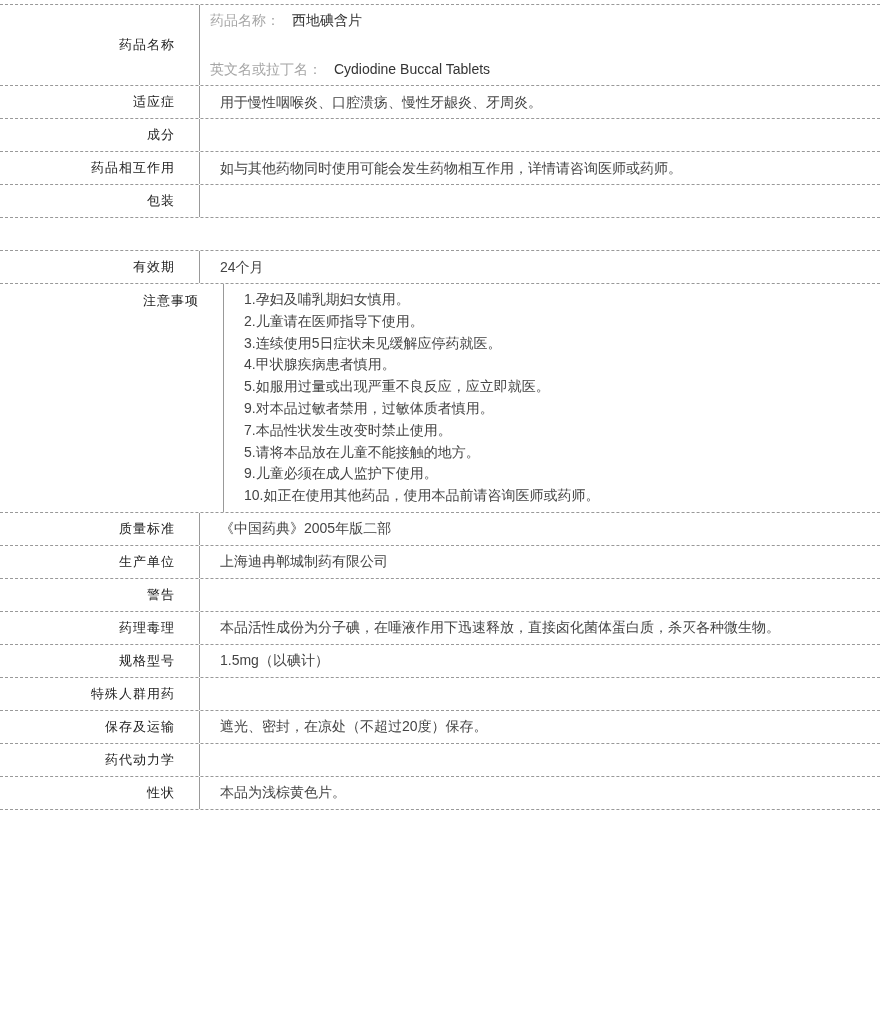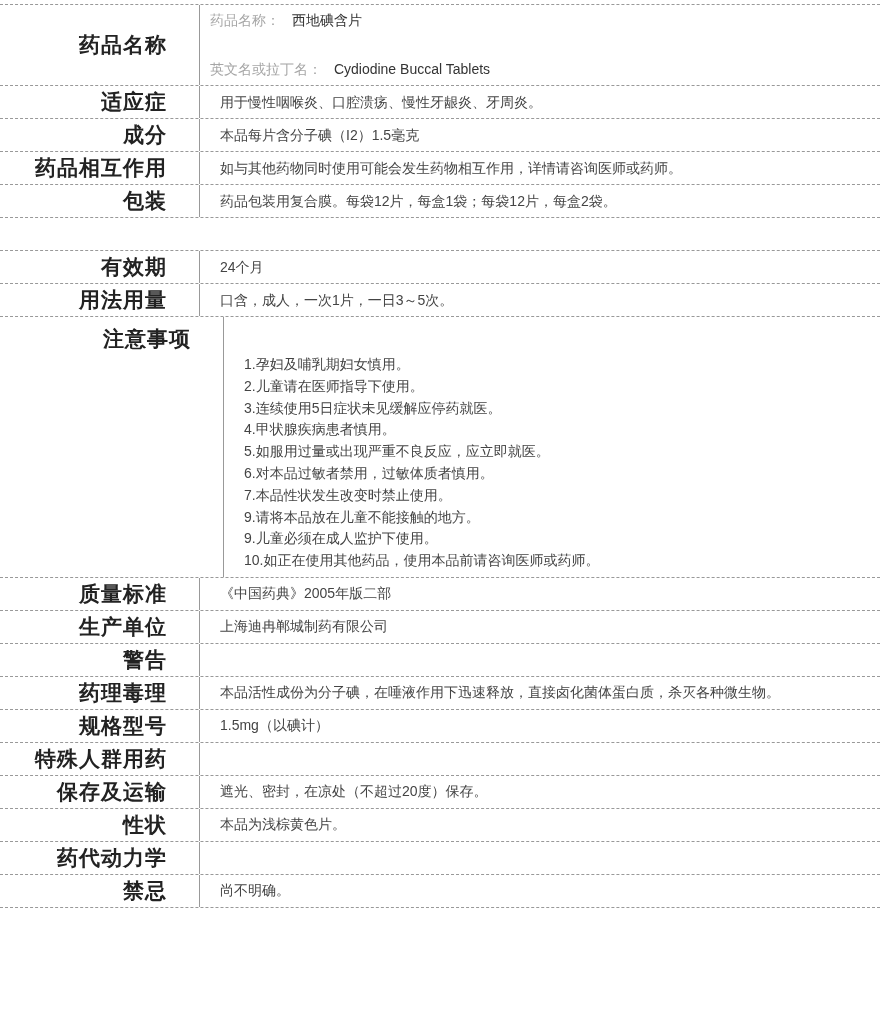--- a/index.html
+++ b/index.html
@@ -27,24 +27,24 @@
     min-height:32px;
   }
   .cell-label{
     flex:0 0 200px;
     width:200px;
     box-sizing:border-box;
     border-right:1px solid var(--border);
     display:flex;
     align-items:center;
     justify-content:flex-end;
-    padding-right:32px;
+    padding-right:24px;
     text-align:right;
-    font-size:21px;
-    font-weight:bold;
+    font-size:13px;
+    font-weight:normal;
     color:var(--label-text);
     letter-spacing:1px;
   }
   .cell-value{
     flex:1 1 auto;
     box-sizing:border-box;
     display:flex;
     flex-direction:column;
     justify-content:center;
     padding:5px 10px 5px 20px;
@@ -55,21 +55,20 @@
   .row.multi .cell-label{
     align-items:flex-start;
     padding-top:8px;
     margin-left:24px;
   }
   .row.multi .cell-value{
     justify-content:flex-end;
     padding-top:5px;
     padding-bottom:5px;
     line-height:21.8px;
-    margin-top:32px;
   }
   .row.name-row .cell-value{
     padding-left:10px;
     line-height:21px;
     gap:28px;
   }
   .field-line{white-space:nowrap;}
   .field-key{color:var(--muted);}
   .field-val{color:#333333;margin-left:8px;}
   .notes-line{white-space:nowrap;}
@@ -93,52 +92,46 @@
     </div>
   </div>
 
   <div id="rows-container">
       <div class="row">
         <div class="cell-label">适应症</div>
         <div class="cell-value">用于慢性咽喉炎、口腔溃疡、慢性牙龈炎、牙周炎。</div>
       </div>
       <div class="row">
         <div class="cell-label">成分</div>
-        <div class="cell-value">本品每片含分子碘（I2）1.5毫克</div>
       </div>
       <div class="row">
         <div class="cell-label">药品相互作用</div>
         <div class="cell-value">如与其他药物同时使用可能会发生药物相互作用，详情请咨询医师或药师。</div>
       </div>
       <div class="row">
         <div class="cell-label">包装</div>
-        <div class="cell-value">药品包装用复合膜。每袋12片，每盒1袋；每袋12片，每盒2袋。</div>
       </div>
       <div class="row">
         <div class="cell-value"></div>
       </div>
       <div class="row">
         <div class="cell-label">有效期</div>
         <div class="cell-value">24个月</div>
-      </div>
-      <div class="row">
-        <div class="cell-label">用法用量</div>
-        <div class="cell-value">口含，成人，一次1片，一日3～5次。</div>
       </div>
       <div class="row multi">
         <div class="cell-label">注意事项</div>
         <div class="cell-value">
           <div class="notes-line">1.孕妇及哺乳期妇女慎用。</div>
           <div class="notes-line">2.儿童请在医师指导下使用。</div>
           <div class="notes-line">3.连续使用5日症状未见缓解应停药就医。</div>
           <div class="notes-line">4.甲状腺疾病患者慎用。</div>
           <div class="notes-line">5.如服用过量或出现严重不良反应，应立即就医。</div>
-          <div class="notes-line">6.对本品过敏者禁用，过敏体质者慎用。</div>
+          <div class="notes-line">9.对本品过敏者禁用，过敏体质者慎用。</div>
           <div class="notes-line">7.本品性状发生改变时禁止使用。</div>
-          <div class="notes-line">9.请将本品放在儿童不能接触的地方。</div>
+          <div class="notes-line">5.请将本品放在儿童不能接触的地方。</div>
           <div class="notes-line">9.儿童必须在成人监护下使用。</div>
           <div class="notes-line">10.如正在使用其他药品，使用本品前请咨询医师或药师。</div>
         </div>
       </div>
       <div class="row">
         <div class="cell-label">质量标准</div>
         <div class="cell-value">《中国药典》2005年版二部</div>
       </div>
       <div class="row">
         <div class="cell-label">生产单位</div>
@@ -158,26 +151,22 @@
       </div>
       <div class="row">
         <div class="cell-label">特殊人群用药</div>
         <div class="cell-value"></div>
       </div>
       <div class="row">
         <div class="cell-label">保存及运输</div>
         <div class="cell-value">遮光、密封，在凉处（不超过20度）保存。</div>
       </div>
       <div class="row">
-        <div class="cell-label">性状</div>
-        <div class="cell-value">本品为浅棕黄色片。</div>
-      </div>
-      <div class="row">
         <div class="cell-label">药代动力学</div>
         <div class="cell-value"></div>
       </div>
       <div class="row">
-        <div class="cell-label">禁忌</div>
-        <div class="cell-value">尚不明确。</div>
+        <div class="cell-label">性状</div>
+        <div class="cell-value">本品为浅棕黄色片。</div>
       </div>
     </div>
 
 </div>
 
 </body></html>

